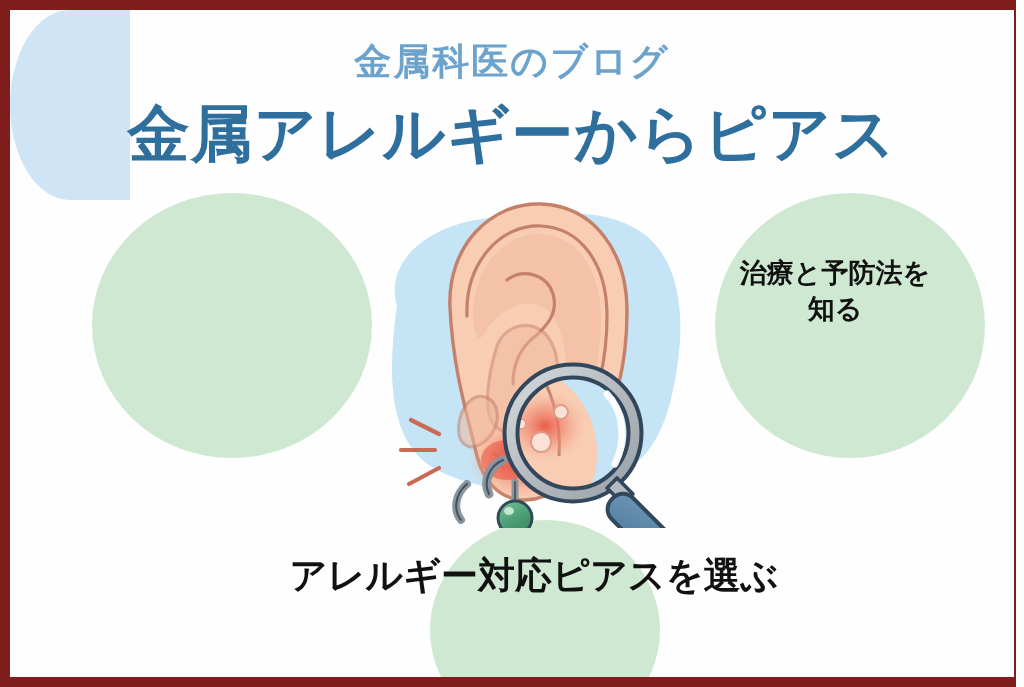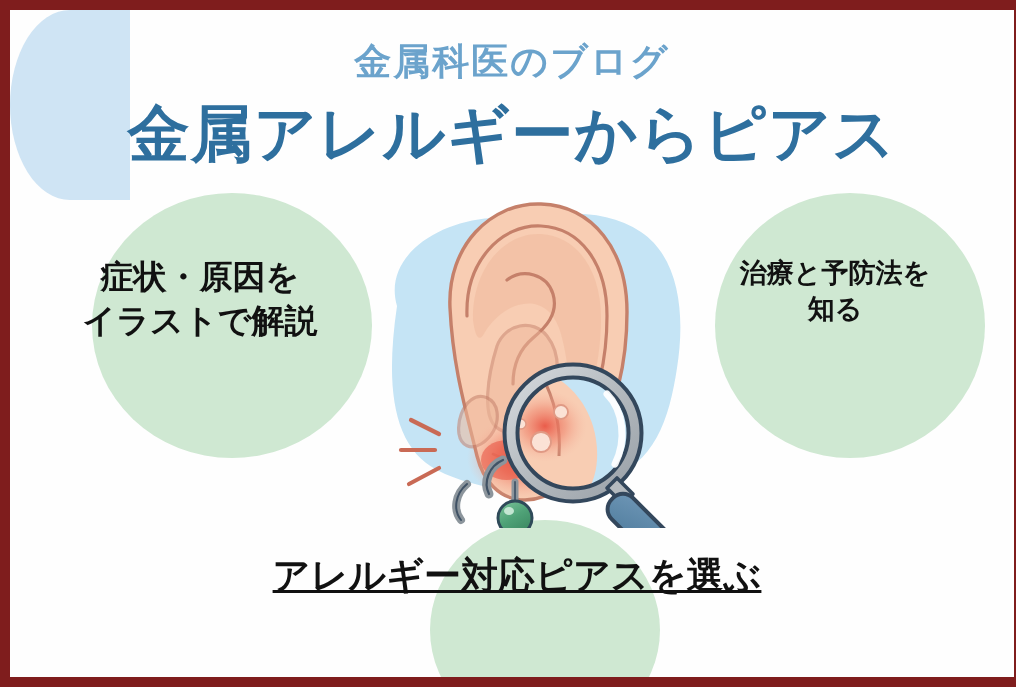--- a/index.html
+++ b/index.html
@@ -112,25 +112,24 @@
     font-size: 33px;
     letter-spacing: 0px;
   }
   #caption-right {
     left: 665px;
     top: 245px;
     width: 320px;
     font-size: 27px;
   }
   #caption-bottom {
-    left: 222px;
+    left: 239px;
     top: 542px;
     width: 570px;
     font-size: 37px;
-    text-decoration: underline;
   }
 
   
   #illustration {
     position: absolute;
     left: 345px;
     top: 178px;
     width: 340px;
     height: 340px;
   }
@@ -257,20 +256,18 @@
 
           <path d="M252 206 C268 222 272 252 260 276" fill="none" stroke="#ffffff" stroke-width="7" stroke-linecap="round" opacity="0.92"></path>
 
           <path d="M262 290 L278 306 L268 316 L252 300 Z" fill="#b4babf" stroke="#33475c" stroke-width="3.6" stroke-linejoin="round"></path>
 
           <rect x="268" y="300" width="72" height="30" rx="14" transform="rotate(45 268 300)" fill="url(#handleGrad)" stroke="#33475c" stroke-width="4"></rect>
         </g>
       </svg>
     </div>
 
-    <div class="caption" id="caption-left">症状・原因を
-イラストで解説</div>
     <div class="caption" id="caption-right">治療と予防法を
 知る</div>
     <div class="caption" id="caption-bottom">アレルギー対応ピアスを選ぶ</div>
 
   </div>
 </div>
 
 </body></html>

